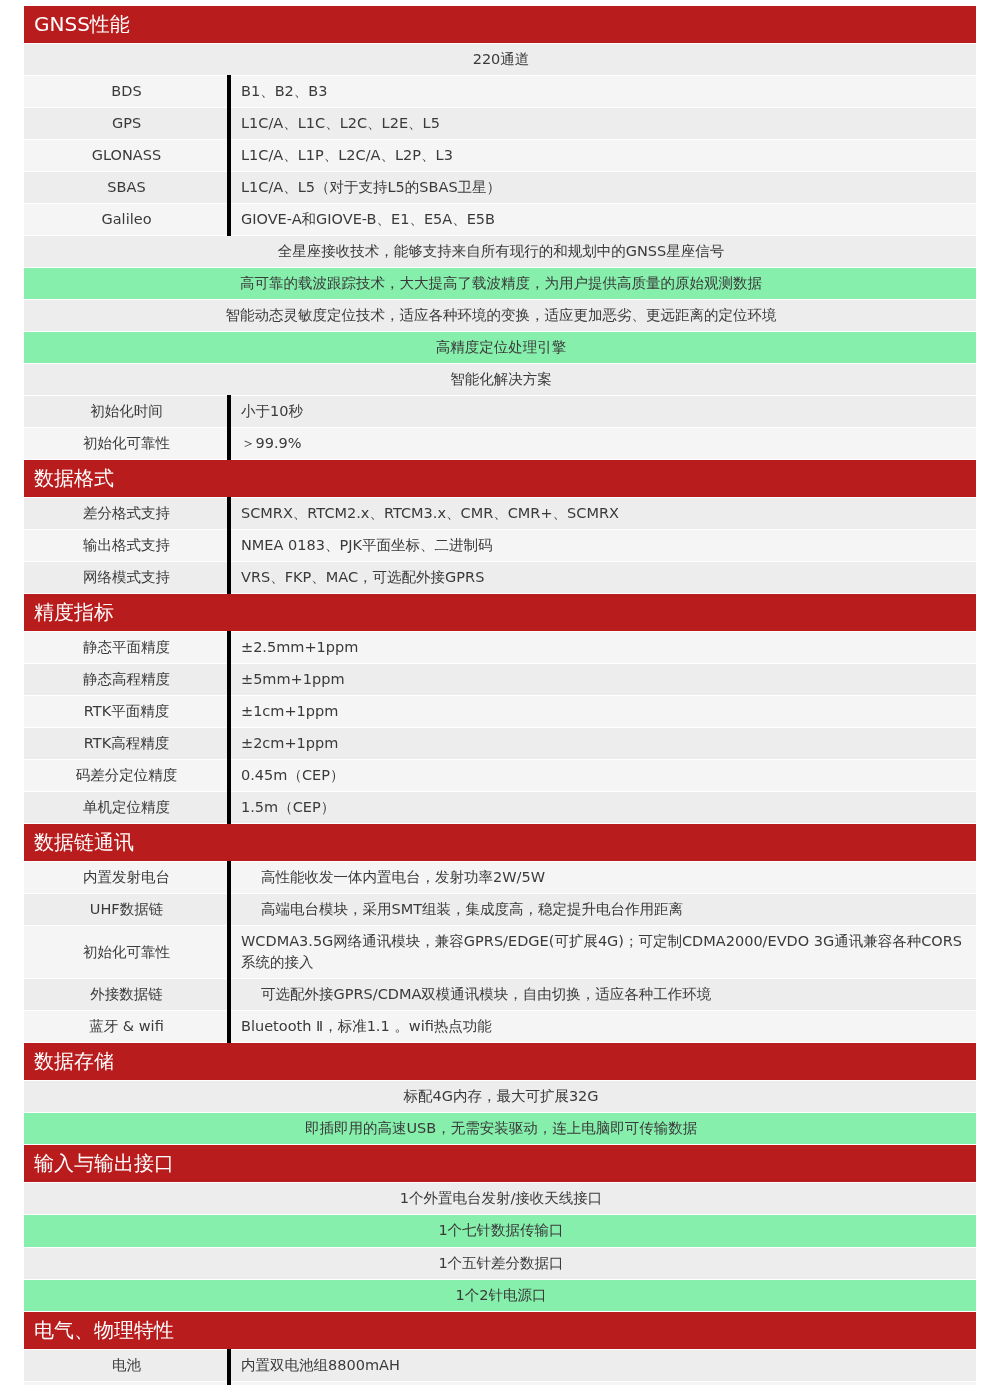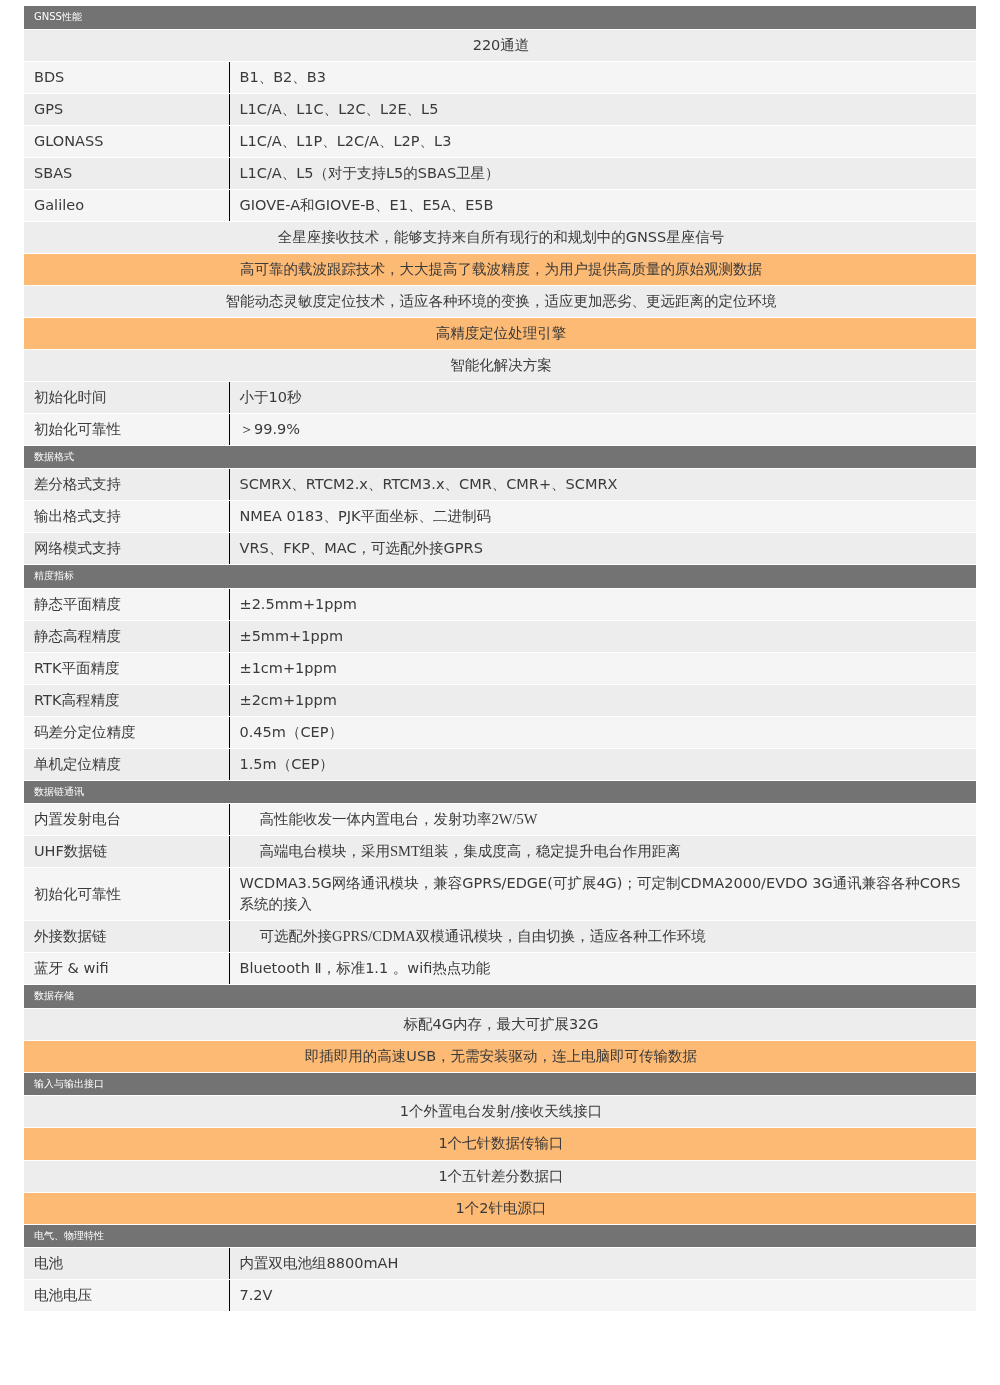--- a/index.html
+++ b/index.html
@@ -27,52 +27,52 @@
   table.spec td {
     font-size: 14.5px;
     color: #3a3a3a;
     padding: 5px 8px 5px 10px;
     vertical-align: middle;
     border-bottom: 1px solid #ffffff;
     line-height: 1.45;
   }
   
   tr.section td {
-    background: #737373;
+    background: #b91c1c;
     color: #ffffff;
-    font-size: 10px;
+    font-size: 20px;
     padding: 4px 8px 4px 10px;
     border-bottom: 1px solid #ffffff;
   }
   
   tr.row td {
     background: #ededed;
   }
   tr.row.alt td {
     background: #f5f5f5;
   }
   tr.row td.label {
-    border-right: 1px solid #000000;
+    border-right: 4px solid #000000;
+    text-align: center;
   }
   tr.full td {
     background: #ededed;
     text-align: center;
   }
   tr.full.alt td {
-    background: #fdba74;
+    background: #86efac;
   }
   td.indent {
     padding-left: 28px;
   }
   td.value {
     padding-left: 16px;
   }
   td.value.pad-more {
     padding-left: 30px;
-    font-family: Liberation Serif, serif;
   }
 </style>
 </head>
 <body>
 
 <div id="sheet">
   <table class="spec">
     <colgroup>
         <col class="c1">
         <col class="c2">

